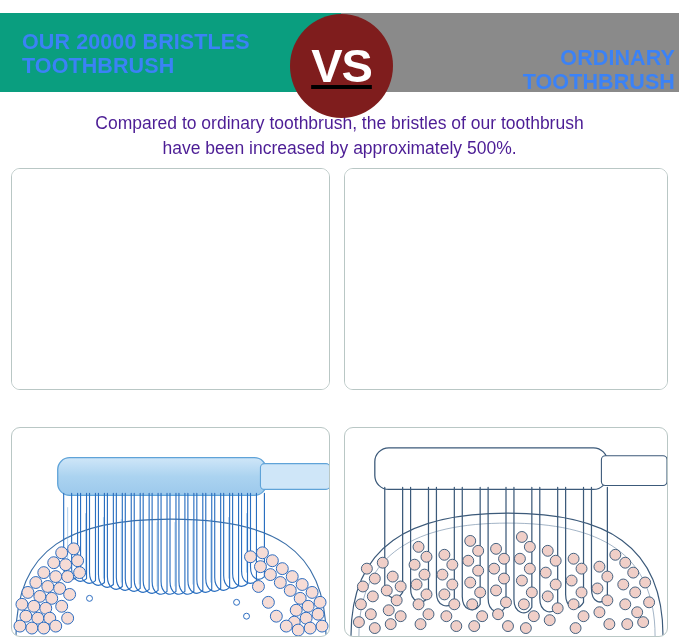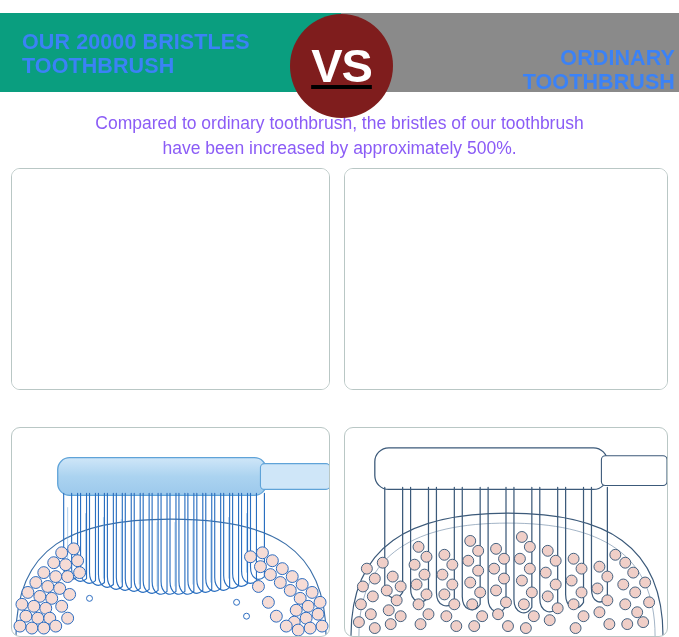--- a/index.html
+++ b/index.html
@@ -85,21 +85,21 @@
     transform: translateY(-1px);
   }
 
   
   .subtitle {
     position: absolute;
     left: 0;
     top: 111px;
     width: 679px;
     text-align: center;
-    color: #8b5cf6;
+    color: #4c1d95;
     font-size: 17.5px;
     line-height: 25px;
     font-family: "Liberation Sans", sans-serif;
     white-space: pre-line;
   }
 
   
   .panel {
     position: absolute;
     border: 1px solid #b9c7c5;

